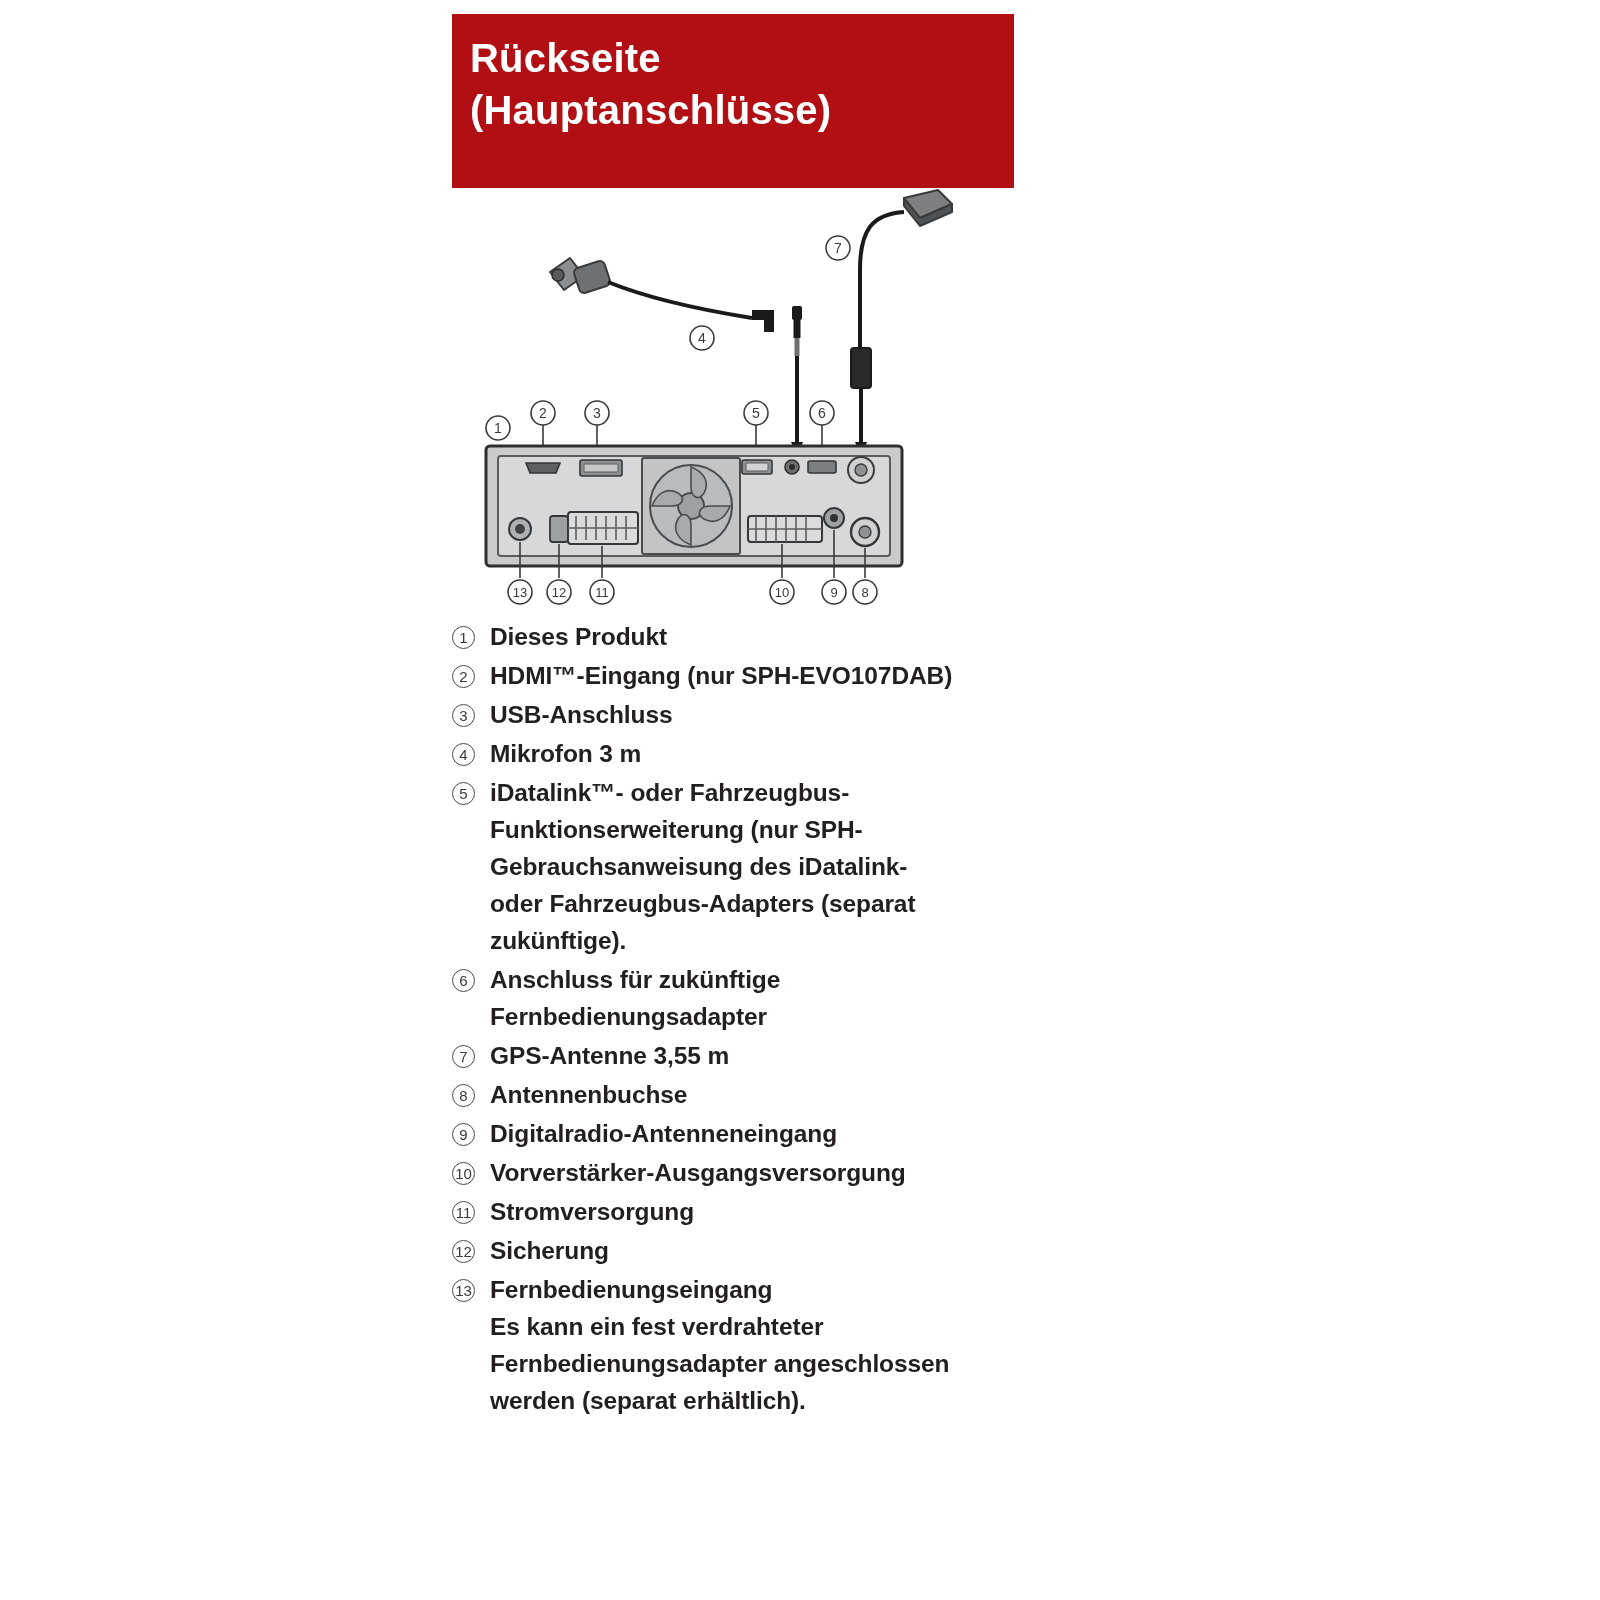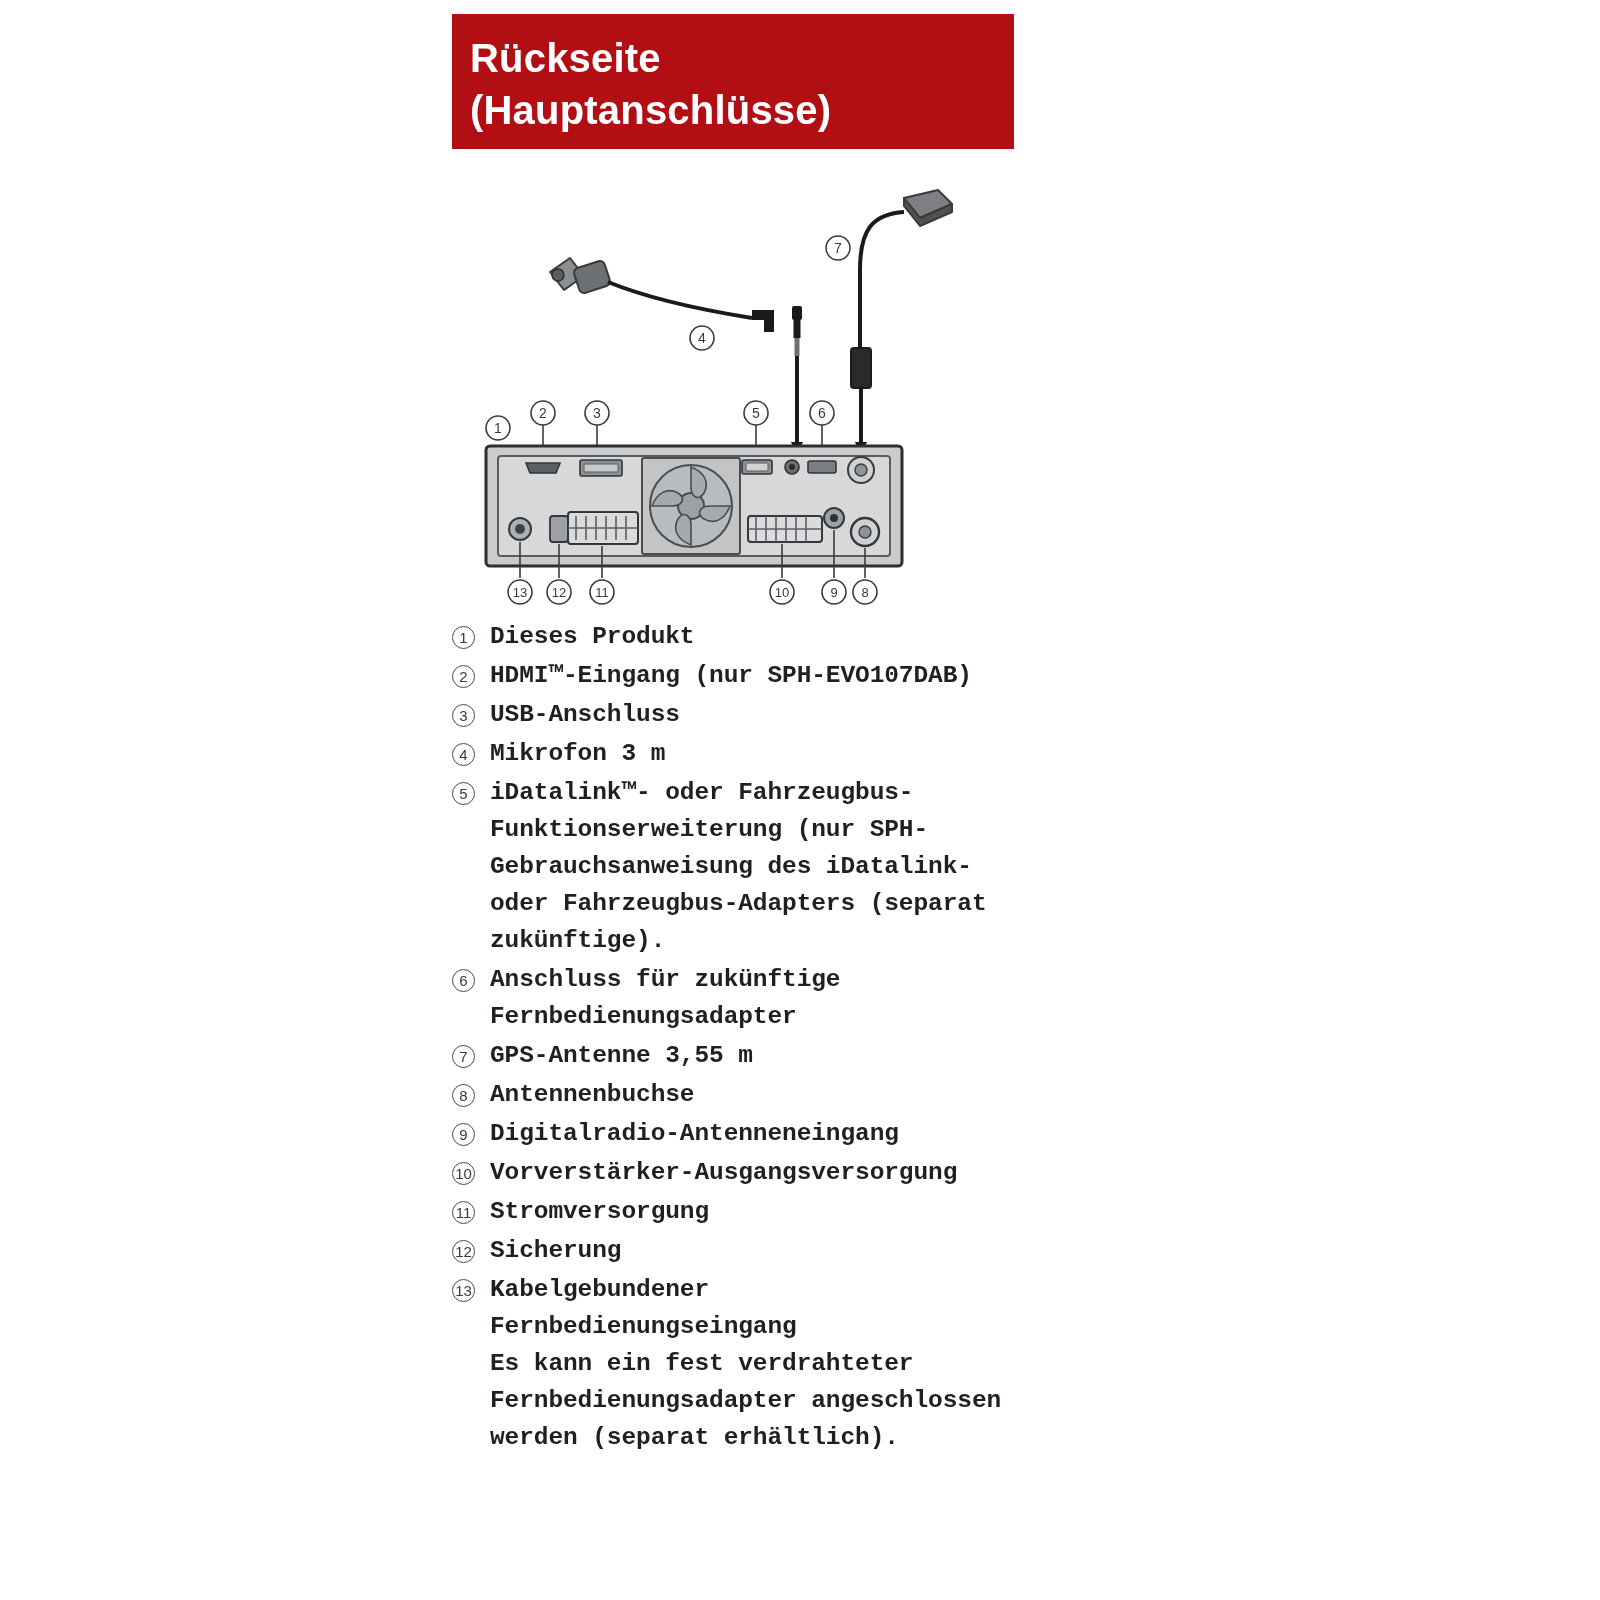--- a/index.html
+++ b/index.html
@@ -15,21 +15,21 @@
     position: relative;
     overflow: hidden;
   }
 
   
   .banner {
     position: absolute;
     left: 452px;
     top: 14px;
     width: 562px;
-    height: 135px;
+    height: 174px;
     background: #b10f14;
     color: #ffffff;
     box-sizing: border-box;
     padding: 18px 0 16px 18px;
   }
   .banner-line {
     font-size: 40px;
     font-weight: bold;
     line-height: 52px;
     letter-spacing: 0.2px;
@@ -79,21 +79,20 @@
     padding: 0 2px;
     color: #3a3a3a;
   }
   .legend-text {
     flex: 1 1 auto;
     font-size: 24.5px;
     line-height: 37px;
     font-weight: bold;
     color: #231f20;
     letter-spacing: -0.1px;
-    font-family: Liberation Mono, monospace;
   }
   .legend-text .sub {
     display: block;
   }
 </style>
 </head>
 <body>
 
 <div class="banner">
   <div class="banner-line">Rückseite</div>
@@ -336,21 +335,20 @@
   <div class="legend-item">
     <div class="legend-num"><span class="circ">12</span></div>
     <div class="legend-text">
       <span class="sub">Sicherung</span>
     </div>
   </div>
 
   <div class="legend-item">
     <div class="legend-num"><span class="circ">13</span></div>
     <div class="legend-text">
-      <span class="sub">Kabelgebundener</span>
       <span class="sub">Fernbedienungseingang</span>
       <span class="sub">Es kann ein fest verdrahteter</span>
       <span class="sub">Fernbedienungsadapter angeschlossen</span>
       <span class="sub">werden (separat erhältlich).</span>
     </div>
   </div>
 
 </div>
 
 </body></html>

